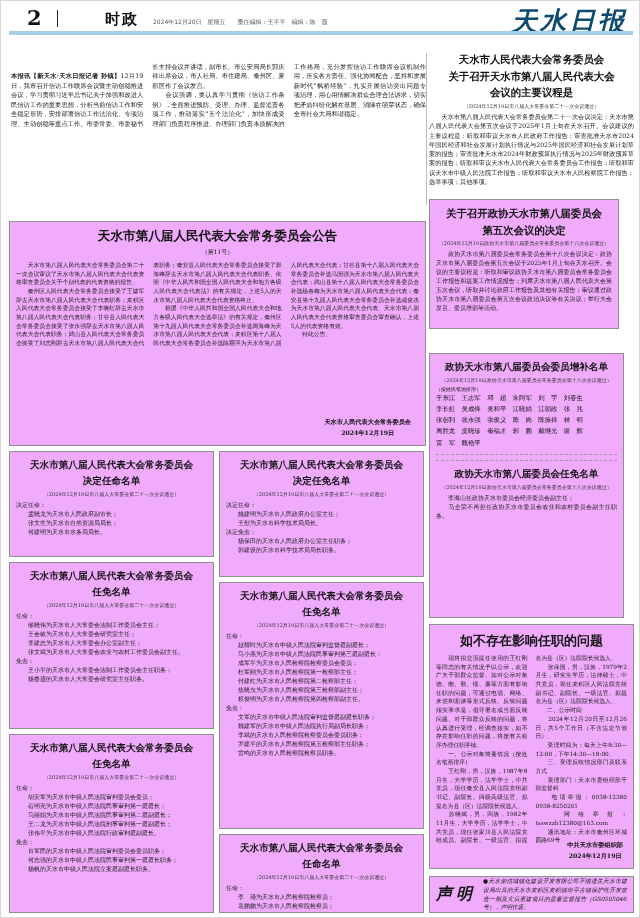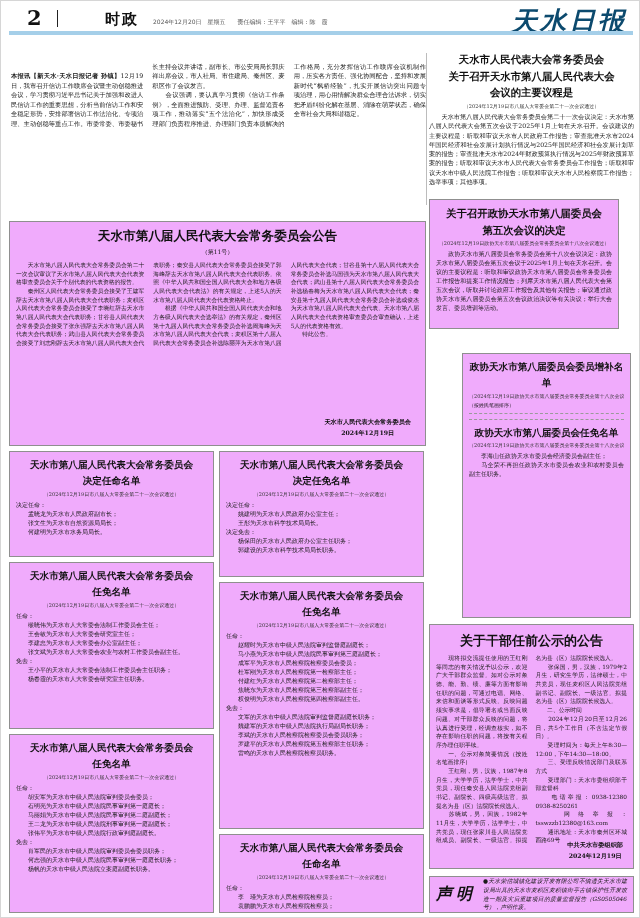--- a/index.html
+++ b/index.html
@@ -155,38 +155,43 @@
     <div class="tx" style="font-size:6.2px;">　　天水市第八届人民代表大会常务委员会第二十一次会议决定：天水市第八届人民代表大会第五次会议于2025年1月上旬在天水召开。会议建议的主要议程是：听取和审议天水市人民政府工作报告；审查批准天水市2024年国民经济和社会发展计划执行情况与2025年国民经济和社会发展计划草案的报告；审查批准天水市2024年财政预算执行情况与2025年财政预算草案的报告；听取和审议天水市人民代表大会常务委员会工作报告；听取和审议天水市中级人民法院工作报告；听取和审议天水市人民检察院工作报告；选举事项；其他事项。</div>
   </div>
 
   <div class="abs bx" style="left:428px;top:198px;width:190px;height:130px;">
     <div class="bt bt-m">关于召开政协天水市第八届委员会
 第五次会议的决定</div>
     <div class="dn">（2024年12月19日政协天水市第八届委员会常务委员会第十八次会议通过）</div>
     <div class="tx">　　政协天水市第八届委员会常务委员会第十八次会议决定：政协天水市第八届委员会第五次会议于2025年1月上旬在天水召开。会议的主要议程是：听取和审议政协天水市第八届委员会常务委员会工作报告和提案工作情况报告；列席天水市第八届人民代表大会第五次会议，听取并讨论政府工作报告及其他有关报告；审议通过政协天水市第八届委员会第五次会议政治决议等有关决议；举行大会发言、委员培训等活动。</div>
   </div>
 
-  <div class="abs bx" style="left:428px;top:352px;width:169px;height:265px;margin-left:33px;">
+  <div class="abs bx" style="left:428px;top:352px;width:195px;height:265px;">
     <div>
       <div class="bt bt-s">政协天水市第八届委员会委员增补名单</div>
       <div class="dn">（2024年12月19日政协天水市第八届委员会常务委员会第十八次会议通过）</div>
       <div class="note">（按姓氏笔画排序）</div>
+      <div class="grid">于东江　王志军　邓　超　朱阿军　刘　宇　刘春生
+李长虹　吴成锋　吴和平　江晓娟　江朝政　张　兆
+张创利　张永强　张俊义　陈　岗　陈振祥　林　明
+周胜龙　皮晓珍　秦福才　郭　鹏　戴继光　谢　辉
+雷　军　魏艳平</div>
     </div>
     <div class="dash"></div>
     <div class="dash"></div>
     <div>
       <div class="bt bt-s">政协天水市第八届委员会任免名单</div>
       <div class="dn">（2024年12月19日政协天水市第八届委员会常务委员会第十八次会议通过）</div>
       <div class="tx">　　李海山任政协天水市委员会经济委员会副主任；
 　　马全荣不再担任政协天水市委员会农业和农村委员会副主任职务。</div>
     </div>
   </div>
 
   <div class="abs bx" style="left:428px;top:623px;width:205px;height:245px;">
-    <div class="bt" style="font-size:13px;margin:2px 0 4px;">关于干部任前公示的公告</div>
+    <div class="bt" style="font-size:13px;margin:2px 0 4px;">如不存在影响任职的问题</div>
     <div class="tx c2" style="height:196px;font-size:5.8px;overflow:hidden;">　　现将拟交流提任使用的王红刚等同志的有关情况予以公示，欢迎广大干部群众监督。如对公示对象德、能、勤、绩、廉等方面有影响任职的问题，可通过电话、网络、来信和面谈等形式反映。反映问题须实事求是，倡导署名或当面反映问题。对干部群众反映的问题，将认真进行受理，经调查核实，如不存在影响任职的问题，将按有关程序办理任职手续。
 　　一、公示对象简要情况（按姓名笔画排序）
 　　王红刚，男，汉族，1987年8月生，大学学历，法学学士，中共党员，现任秦安县人民法院党组副书记、副院长、四级高级法官。拟提名为县（区）法院院长候选人。
 　　苏晓斌，男，回族，1982年11月生，大学学历，法学学士，中共党员，现任张家川县人民法院党组成员、副院长、一级法官。拟提名为县（区）法院院长候选人。
 　　张保国，男，汉族，1979年2月生，研究生学历，法律硕士，中共党员，现任麦积区人民法院党组副书记、副院长、一级法官。拟提名为县（区）法院院长候选人。
 　　二、公示时间
 　　2024年12月20日至12月26日，共5个工作日（不含法定节假日）。
 　　受理时间为：每天上午8:30—12:00，下午14:30—18:00。
 　　三、受理反映情况部门及联系方式
 　　受理部门：天水市委组织部干部监督科

